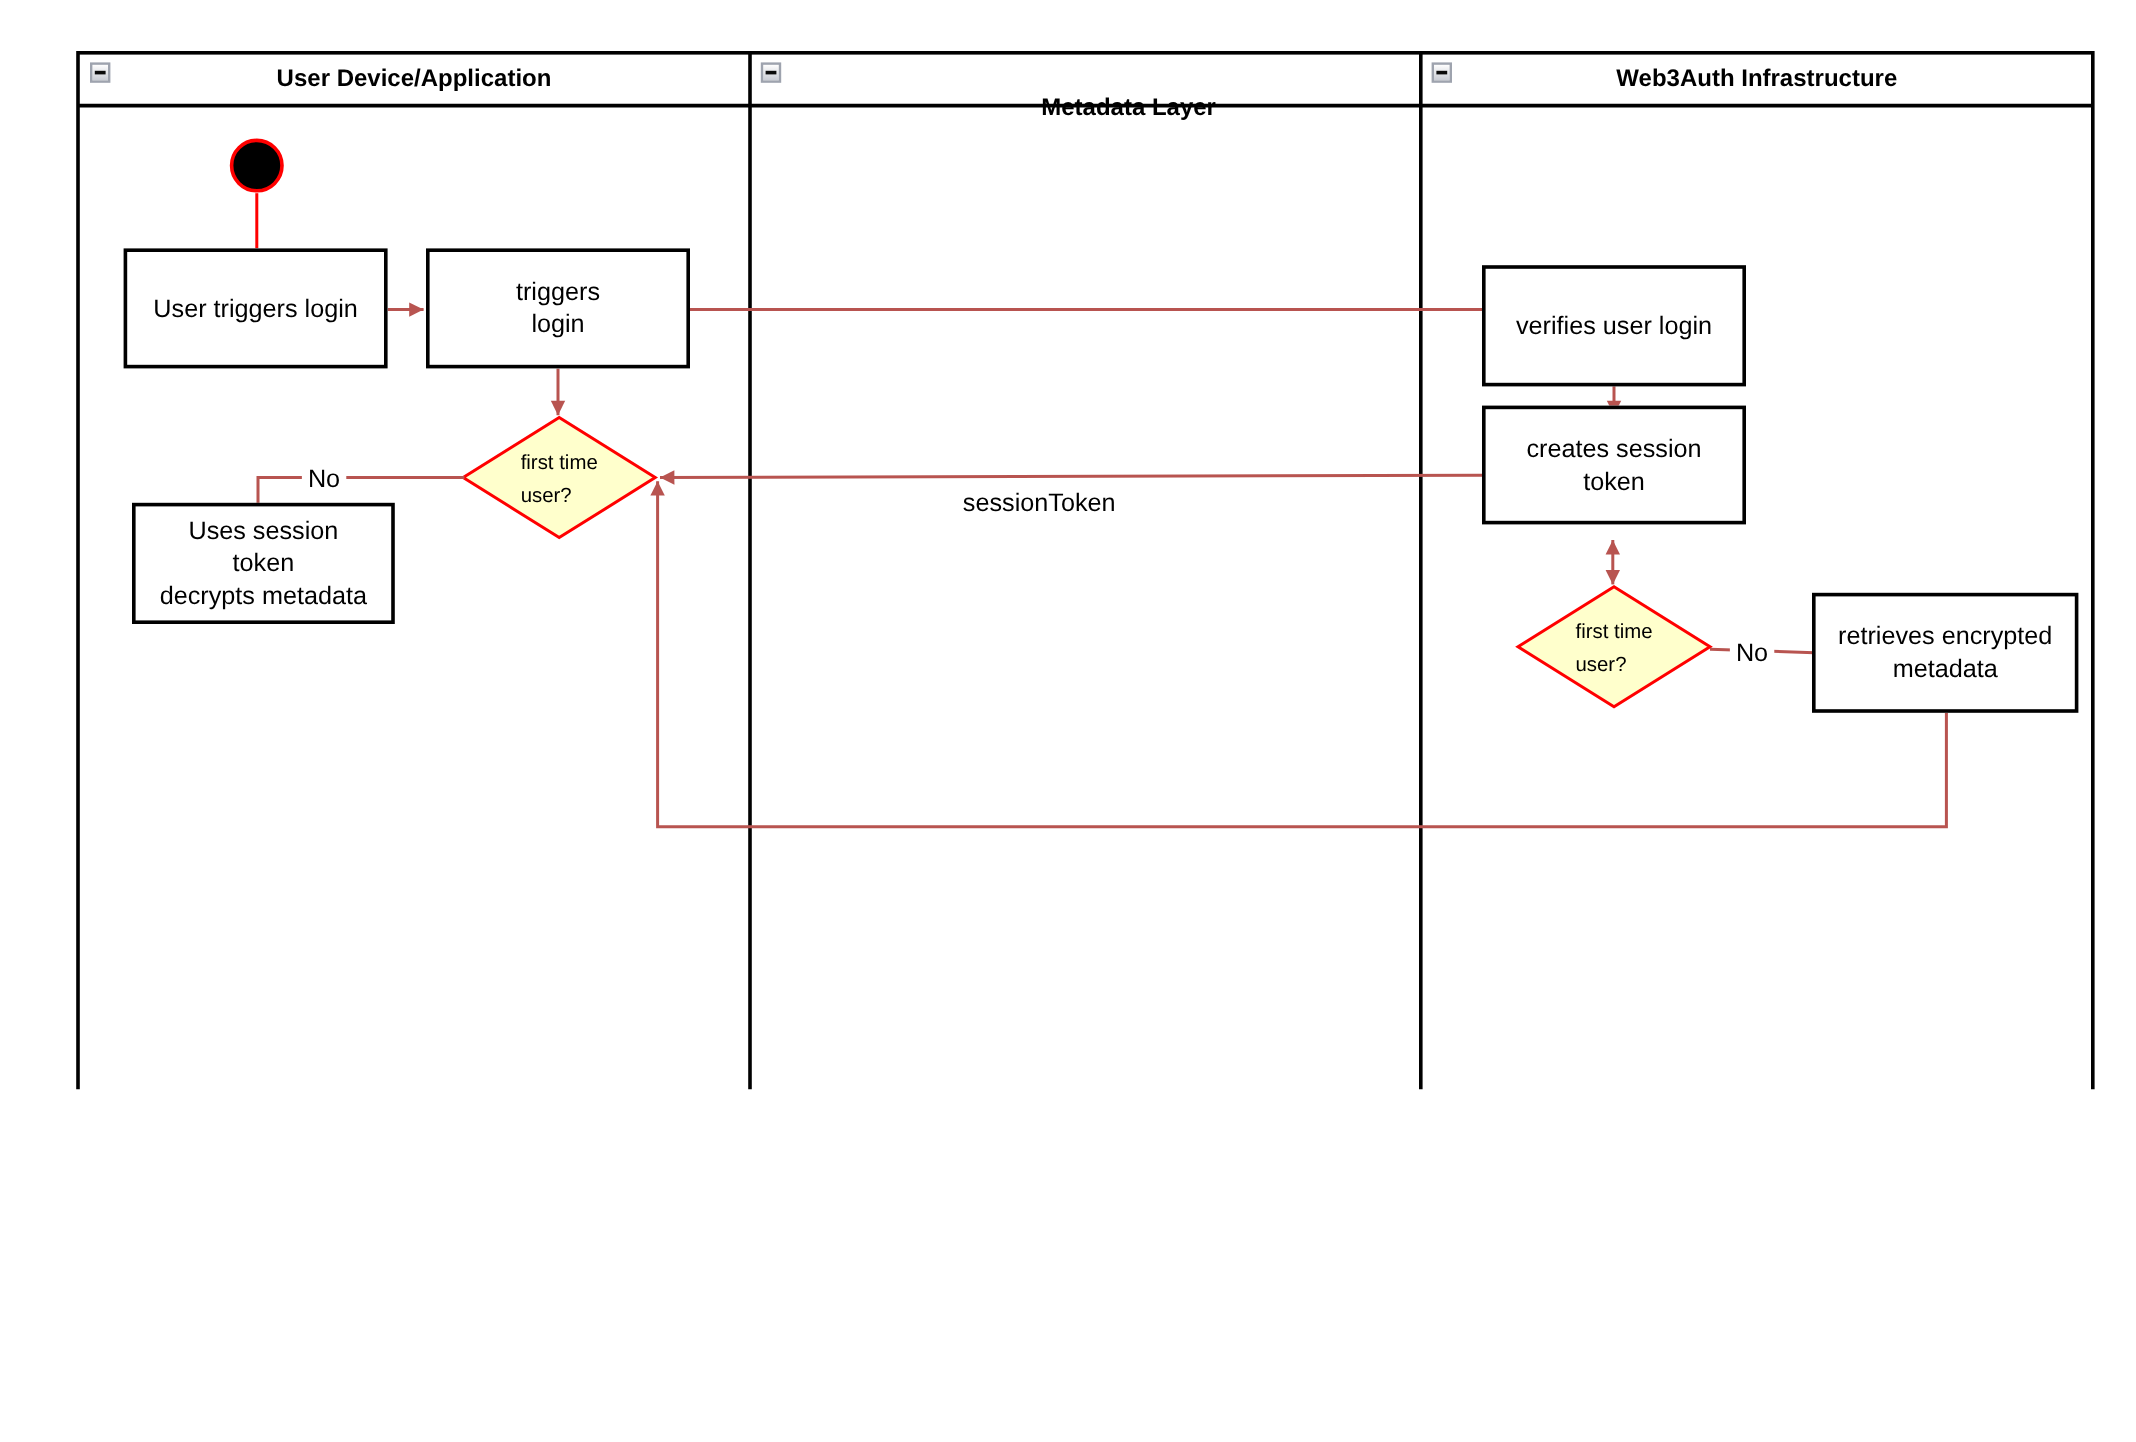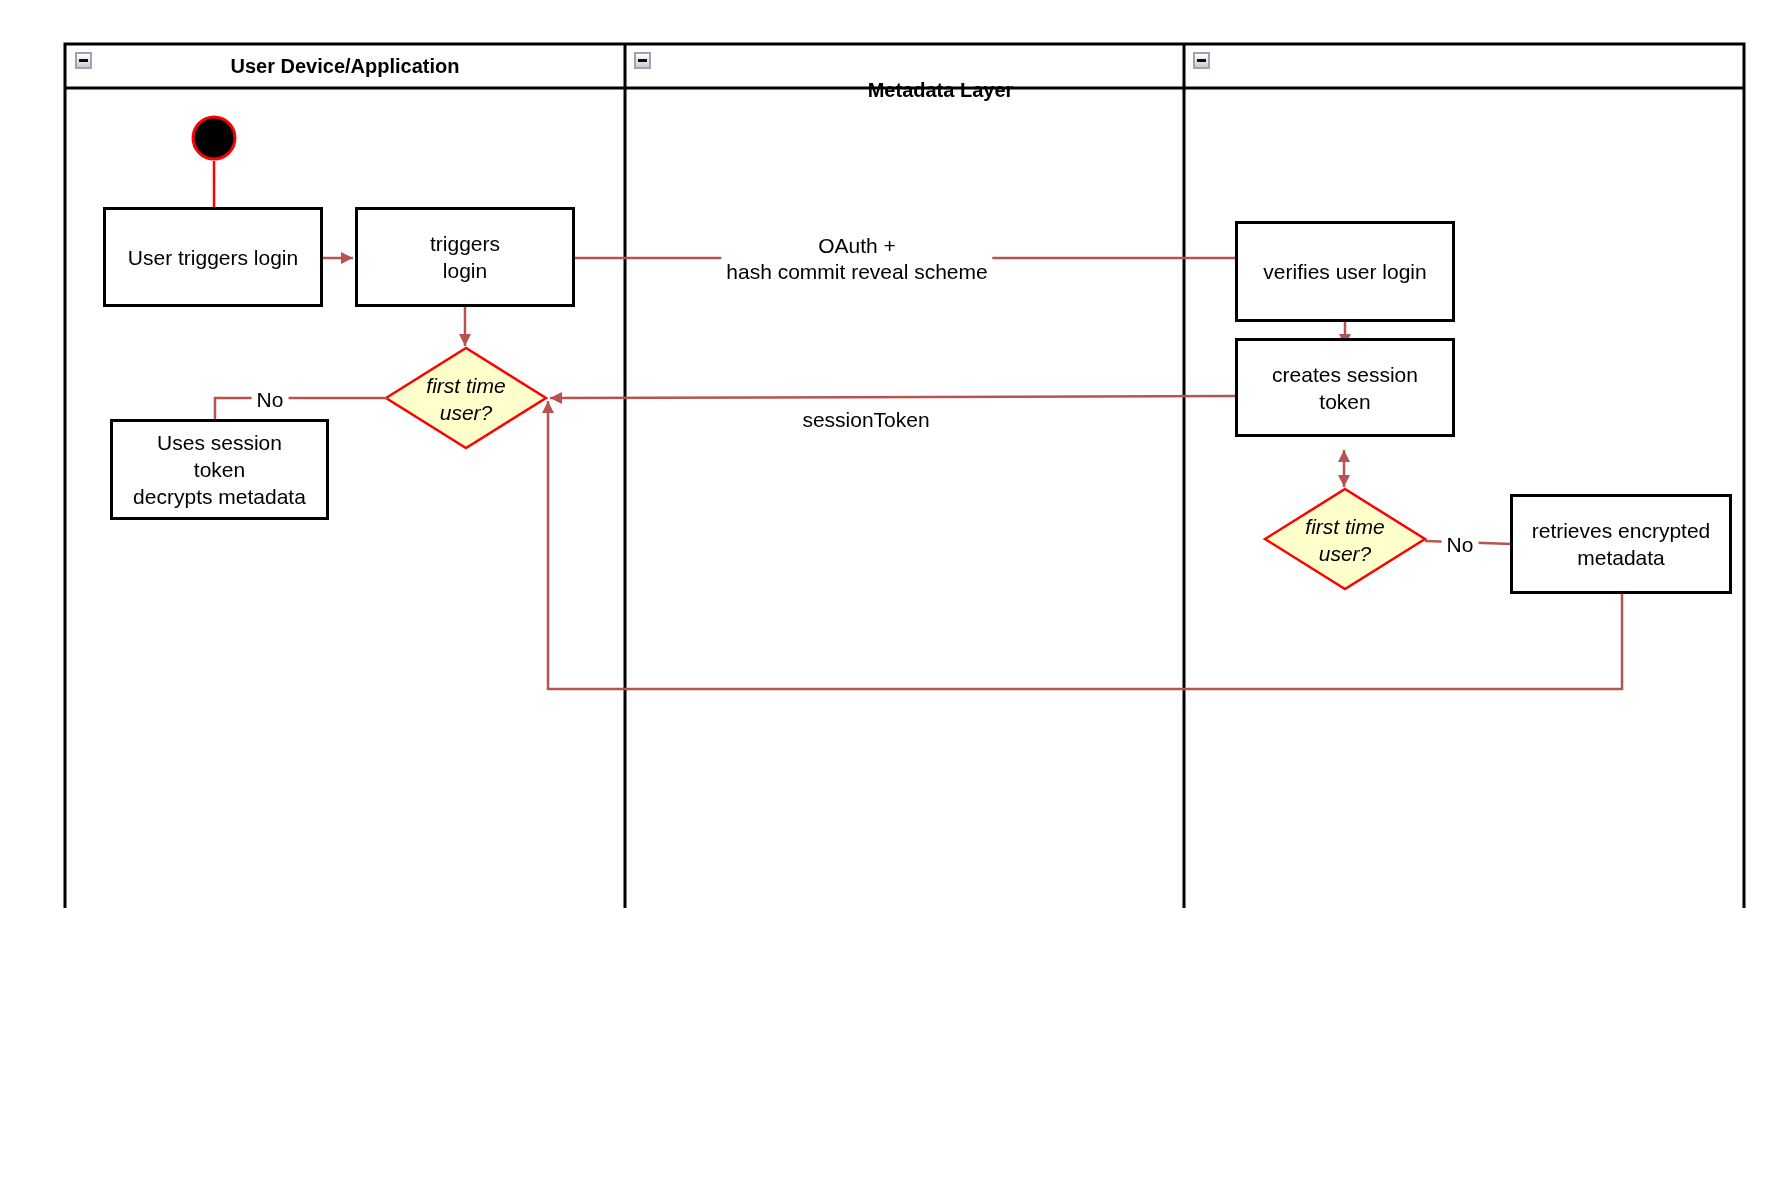--- a/index.html
+++ b/index.html
@@ -22,21 +22,21 @@
     display:flex; align-items:center; justify-content:center;
   }
   .collapse-btn .minus { width:9px; height:3px; background:#0a0a0a; }
   .node {
     position:absolute; z-index:2; box-sizing:border-box; background:#ffffff;
     border:3px solid #000000; display:flex; align-items:center; justify-content:center;
     text-align:center; font-size:21px; line-height:27px; white-space:pre-line;
   }
   .diamond-label {
     position:absolute; z-index:2; transform:translate(-50%,-50%);
-    text-align:center; font-size:21px; line-height:27px; white-space:pre-line;font-style:italic;
+    font-size:17px; line-height:27px; white-space:pre-line;
   }
   .edge-label {
     position:absolute; z-index:2; transform:translate(-50%,-50%);
     background:#ffffff; padding:0 5px; text-align:center;
     font-size:21px; line-height:26px; white-space:pre-line;
   }
 </style>
 </head>
 <body>
 
@@ -73,20 +73,21 @@
       <polyline points="387,398 215,398 215,443"></polyline>
       <line x1="1345" y1="308" x2="1345" y2="346" marker-end="url(#ah)"></line>
       <line x1="1344" y1="450" x2="1344" y2="487" marker-start="url(#ahrev)" marker-end="url(#ah)"></line>
       <line x1="1425" y1="541" x2="1512" y2="544"></line>
       <polyline points="1622,594 1622,689 548,689 548,401" marker-end="url(#ah)"></polyline>
     </g>
   </svg>
 
   <div class="lane-title l1">User Device/Application</div>
   <div class="lane-title l2">Metadata Layer</div>
+  <div class="lane-title l3">Web3Auth Infrastructure</div>
 
   <div class="collapse-btn" style="left:75px;  top:52px;">
       <div class="minus"></div>
     </div>
   <div class="collapse-btn" style="left:634px; top:52px;">
       <div class="minus"></div>
     </div>
   <div class="collapse-btn" style="left:1193px;top:52px;">
       <div class="minus"></div>
     </div>
@@ -113,19 +114,17 @@
   <div class="node" style="left:1510px; top:494px; width:222px; height:100px;">
     <span>retrieves encrypted
 metadata</span>
   </div>
 
   <div class="diamond-label" style="left:466px; top:399px;">first time
 user?</div>
   <div class="diamond-label" style="left:1345px; top:540px;">first time
 user?</div>
 
-  <div class="edge-label" style="left:857px; top:259px;">OAuth +
-hash commit reveal scheme</div>
   <div class="edge-label" style="left:866px; top:420px;">sessionToken</div>
   <div class="edge-label" style="left:270px; top:400px;">No</div>
   <div class="edge-label" style="left:1460px; top:545px;">No</div>
 
 </div>
 
 </body></html>

